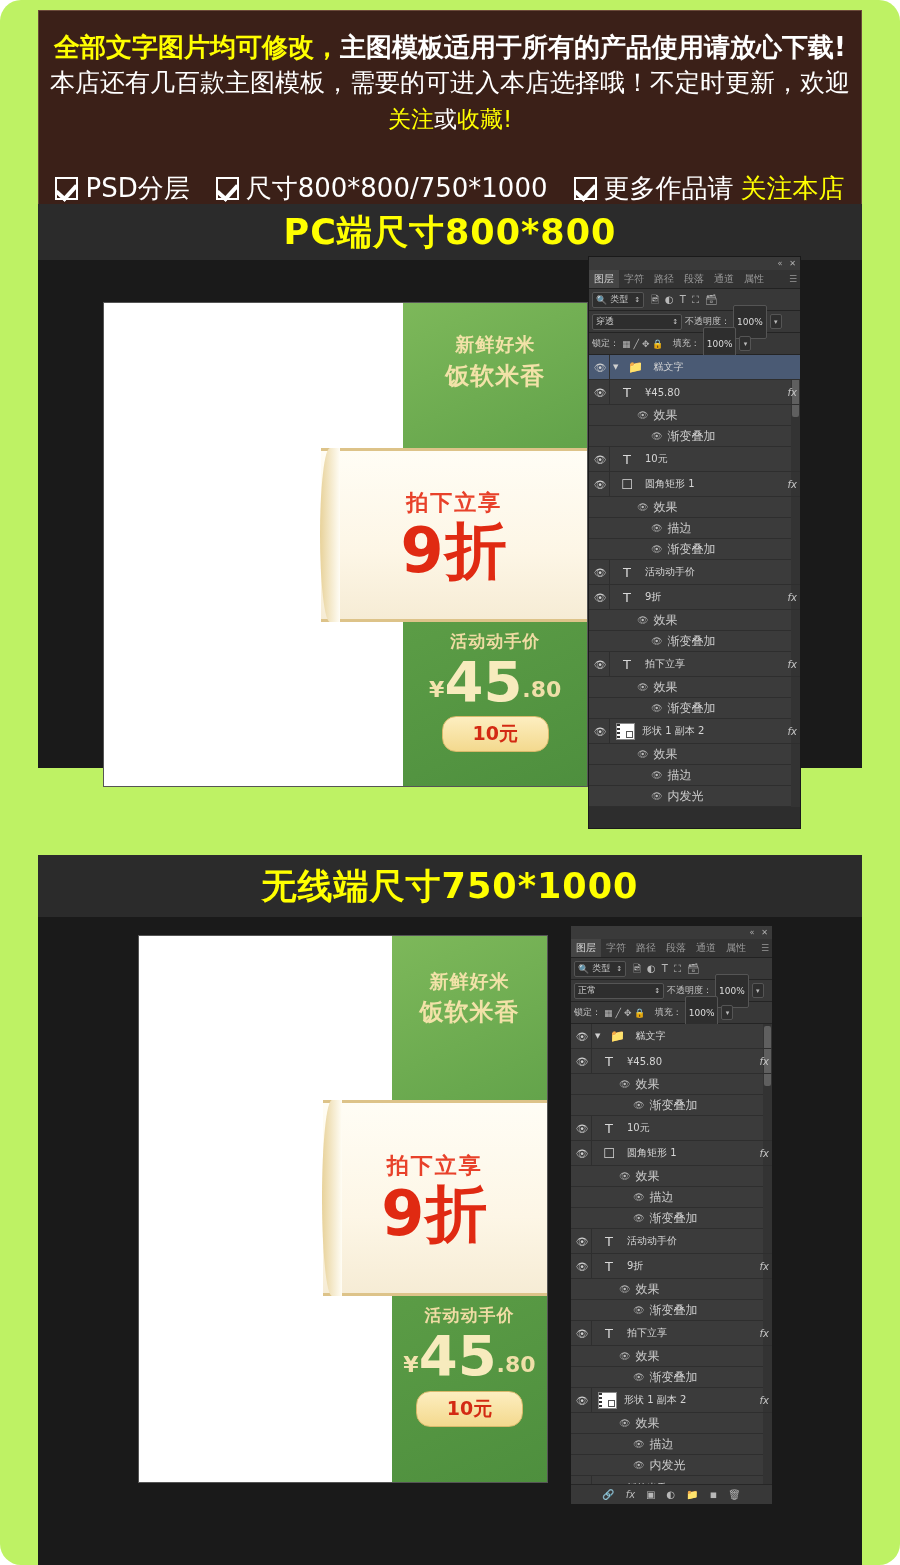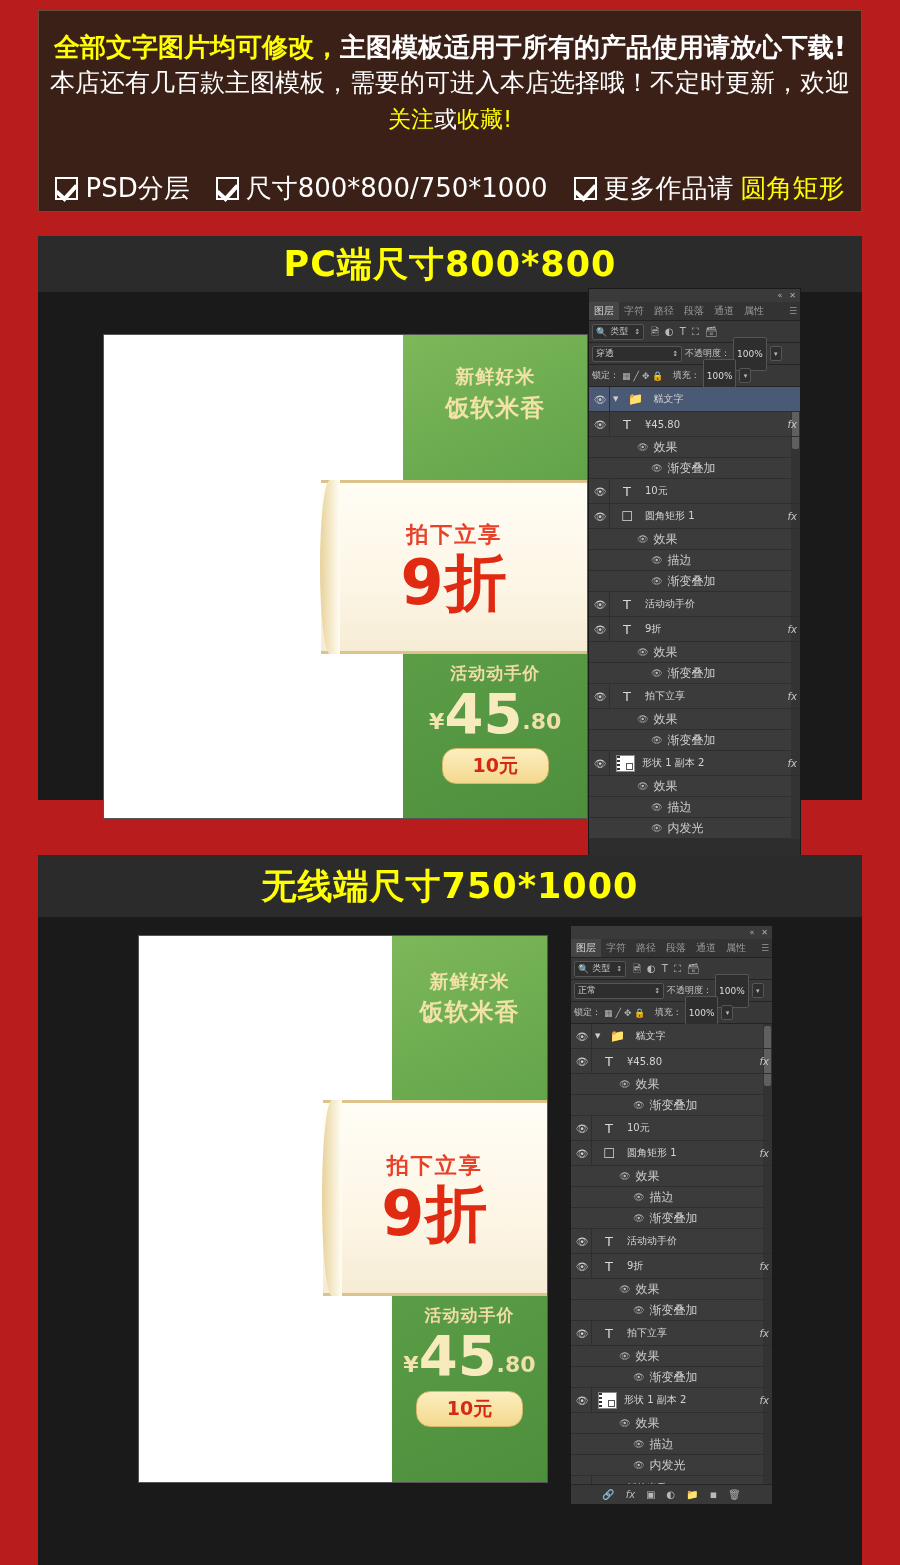--- a/index.html
+++ b/index.html
@@ -2,21 +2,21 @@
 <html><head>
 <meta charset="utf-8">
 <style>
   * { box-sizing: border-box; margin: 0; padding: 0; }
   html, body {
     width: 900px; height: 1565px;
     background: #ffffff;
     font-family: "DejaVu Sans", "Liberation Sans", sans-serif;
     overflow: hidden;
   }
-  .page { position: relative; width: 900px; height: 1565px; background:#b91c1c; }
+  .page { position: relative; width: 900px; height: 1565px; background:#bef264;border-radius:21px; }
 
   
   .banner {
     position: absolute; left: 38px; top: 10px;
     width: 824px; height: 202px;
     background: #3b2018;
     border: 1px solid #6b4a3a;
     display: flex; flex-direction: column;
     align-items: center; justify-content: flex-start;
     padding-top: 18px;
@@ -50,21 +50,21 @@
     content: ""; position: absolute;
     left: 3px; top: 1px;
     width: 9px; height: 16px;
     border: solid #ffffff;
     border-width: 0 4px 4px 0;
     transform: rotate(42deg);
   }
 
   
   .dark-section { position: absolute; left: 38px; background: #1a1a1a; }
-  .sec-pc { top: 236px; width: 824px; height: 564px; }
+  .sec-pc { top: 204px; width: 824px; height: 564px; }
   .sec-mb { top: 855px; width: 824px; height: 743px; }
 
   .sec-title-bar {
     position: absolute; left: 0; top: 0; width: 100%;
     height: 56px;
     background: #2b2b2b;
     display: flex; align-items: center; justify-content: center;
   }
   .sec-title {
     color: #ffff00; font-size: 35px; font-weight: bold;
@@ -304,21 +304,21 @@
         <span class="chkbox"></span>
         <span>PSD分层</span>
       </div>
       <div class="chk-item">
         <span class="chkbox"></span>
         <span>尺寸800*800/750*1000</span>
       </div>
       <div class="chk-item">
         <span class="chkbox"></span>
         <span>更多作品请</span>
-          <span class="hl">圆角矩形</span>
+          <span class="hl">关注本店</span>
       </div>
     </div>
   </div>
 
   <div class="dark-section sec-pc">
     <div class="sec-title-bar">
       <div class="sec-title">PC端尺寸800*800</div>
     </div>
 
     <div class="mock mock-pc">

